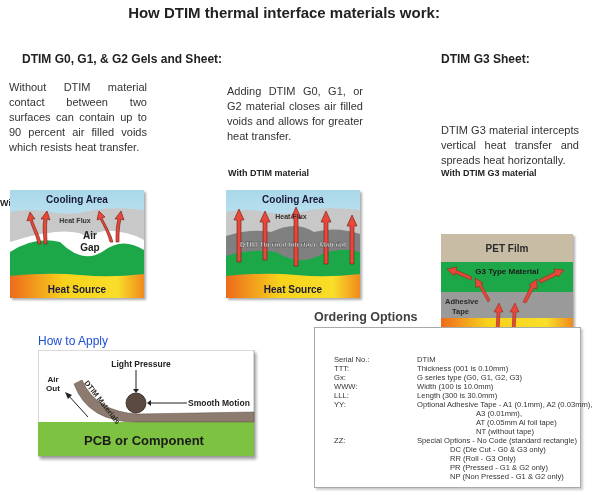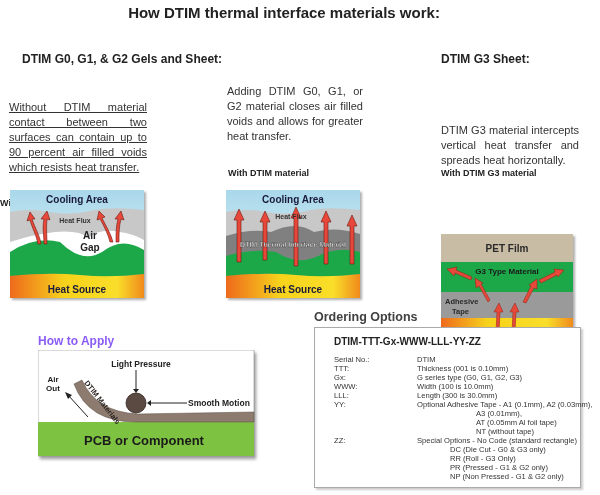--- a/index.html
+++ b/index.html
@@ -4,37 +4,37 @@
 <style>
   html, body { margin:0; padding:0; background:#ffffff; }
   body { width:600px; height:495px; position:relative; overflow:hidden; font-family:"Liberation Sans", sans-serif; color:#1a1a1a; }
   .abs { position:absolute; }
   .main-title { left:0; width:568px; top:4px; text-align:center; font-size:15px; font-weight:bold; color:#222; }
   .sec-head { font-size:12px; font-weight:bold; color:#222; top:52px; }
   .para { font-size:11px; line-height:15px; color:#333; text-align:justify; }
   .cap { font-size:9px; font-weight:bold; color:#222; top:168px; }
   .diagram { position:absolute; }
   .diagram svg { display:block; }
-  .apply-title { left:38px; top:334px; font-size:12px; font-weight:bold; color:#8b5cf6; }
+  .apply-title { left:38px; top:334px; font-size:12px; font-weight:normal; color:#1d4ed8; }
   .order-title { left:314px; top:310px; font-size:12.5px; font-weight:bold; color:#404040; }
   .order-box { left:314px; top:327px; width:265px; height:159px; border:1px solid #aaa; box-shadow:2px 2px 2px #ccc; background:#fff; }
   .code { position:absolute; left:19px; top:8px; font-size:10px; font-weight:bold; color:#222; }
   .row { position:absolute; font-size:7.6px; color:#333; line-height:9px; white-space:nowrap; }
   .k { position:absolute; left:19px; }
   .v { position:absolute; left:70px;padding-left:32px; }
 </style>
 </head>
 <body>
 
 <div class="abs main-title">How DTIM thermal interface materials work:</div>
 
 <div class="abs sec-head" style="left:9px;padding-left:13px;">DTIM G0, G1, &amp; G2 Gels and Sheet:</div>
 <div class="abs sec-head" style="left:441px;">DTIM G3 Sheet:</div>
 
-<div class="abs para" style="left:9px; top:100px; width:138px;text-decoration:underline;">Without DTIM material contact between two surfaces can contain up to 90 percent air filled voids which resists heat transfer.</div>
+<div class="abs para" style="left:9px; top:80px; width:138px;">Without DTIM material contact between two surfaces can contain up to 90 percent air filled voids which resists heat transfer.</div>
 <div class="abs para" style="left:227px; top:84px; width:136px;">Adding DTIM G0, G1, or G2 material closes air filled voids and allows for greater heat transfer.</div>
 <div class="abs para" style="left:441px; top:84px; width:138px;margin-top:39px;">DTIM G3 material intercepts vertical heat transfer and spreads heat horizontally.</div>
 
 <div class="abs cap" style="left:0;margin-top:30px;">Without DTIM material</div>
 <div class="abs cap" style="left:228px;">With DTIM material</div>
 <div class="abs cap" style="left:441px;">With DTIM G3 material</div>
 
 <div class="diagram" style="left:10px; top:190px;">
   <svg width="138" height="112" viewBox="0 0 138 112">
     <defs>
@@ -170,21 +170,20 @@
     <text x="150" y="56" font-family="Liberation Sans, sans-serif" font-weight="bold" font-size="8.5" fill="#222">Smooth Motion</text>
     <text x="15" y="32" text-anchor="middle" font-family="Liberation Sans, sans-serif" font-weight="bold" font-size="8" fill="#222">Air</text>
     <text x="15" y="41" text-anchor="middle" font-family="Liberation Sans, sans-serif" font-weight="bold" font-size="8" fill="#222">Out</text>
     <text transform="translate(46 33) rotate(52)" font-family="Liberation Sans, sans-serif" font-weight="bold" font-size="7.5" fill="#2a2220">DTIM Materials</text>
     <text x="106" y="95" text-anchor="middle" font-family="Liberation Sans, sans-serif" font-weight="bold" font-size="13" fill="#1a1a1a">PCB or Component</text>
   </svg>
 </div>
 
 <div class="abs order-title">Ordering Options</div>
 <div class="abs order-box">
-  <div class="code">DTIM-TTT-Gx-WWW-LLL-YY-ZZ</div>
 
   <div class="row" style="top:27px;">
       <span class="k">Serial No.:</span>
       <span class="v">DTIM</span>
     </div>
   <div class="row" style="top:36px;">
       <span class="k">TTT:</span>
       <span class="v">Thickness (001 is 0.10mm)</span>
     </div>
   <div class="row" style="top:45px;">

